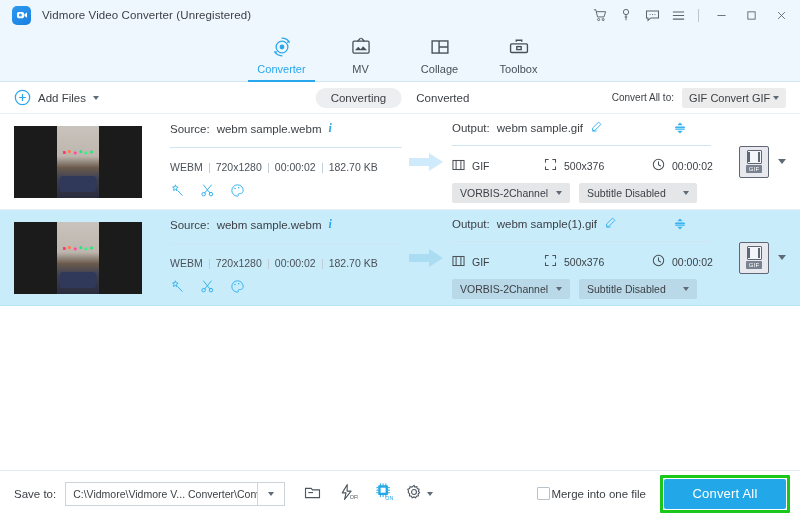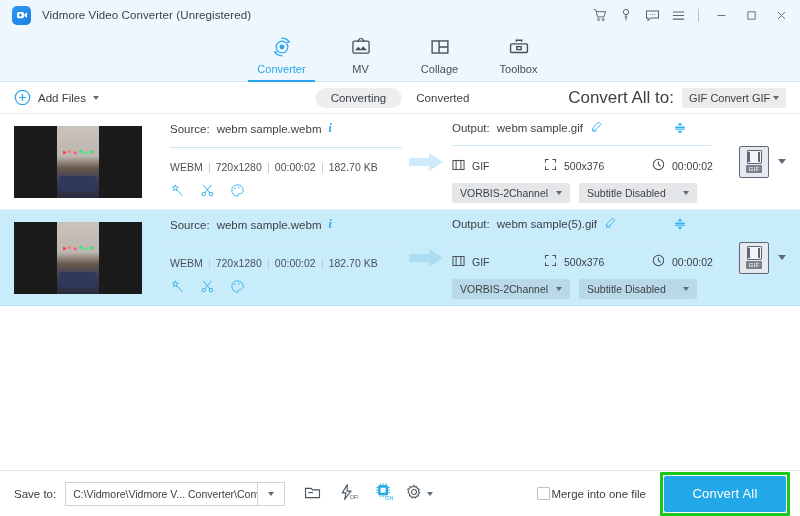--- a/index.html
+++ b/index.html
@@ -112,21 +112,21 @@
   .seg .pill {
     font-size: 11.5px; color: #3b3f44;
     padding: 4px 15px; border-radius: 11px;
   }
   .seg .pill.on { background: #edeef0; }
 
   .convall {
     margin-left: auto;
     display: flex; align-items: center; gap: 8px;
   }
-  .convall .lbl { font-size: 17px; color: #3b3f44; }
+  .convall .lbl { font-size: 10px; color: #3b3f44; }
   .convall .sel {
     width: 104px; height: 20px;
     background: #ececec;
     border-radius: 2px;
     display: flex; align-items: center; justify-content: space-between;
     padding: 0 7px;
     font-size: 11px; color: #3b3f44;
   }
 
   
@@ -272,21 +272,21 @@
   .checkbox {
     width: 13px; height: 13px; border: 1px solid #b8c2ca; background: #fff; border-radius: 1px;
   }
   .merge .lbl { font-size: 11.5px; color: #3b3f44; white-space: nowrap; }
   .convert-highlight {
     border: 3px solid #19c819;
     padding: 1px;
     border-radius: 1px;
   }
   .convert-btn {
-    width: 122px; height: 36px;
+    width: 122px; height: 30px;
     background: #22a7e8;
     color: #fff;
     font-size: 13px;
     display: flex; align-items: center; justify-content: center;
     border-radius: 2px;
     letter-spacing: .2px;
   }
 </style>
 </head>
 <body>
@@ -606,21 +606,21 @@
       <div class="arrow-mid">
         <svg width="36" height="20" viewBox="0 0 36 20">
           <path d="M0 6 h20 V1 L34 10 L20 19 V14 H0 Z" fill="#aadcf2"></path>
         </svg>
       </div>
 
       <div class="outbox">
         <div class="out-top">
           <div class="out-title">
             <span>Output:</span>
-            <span>webm sample(5).gif</span>
+            <span>webm sample(1).gif</span>
             <span>
               <svg width="13" height="13" viewBox="0 0 16 16" fill="none" stroke="#35b2f0" stroke-width="1.2">
                 <path d="M10.6 2.6l2.8 2.8-7.4 7.4H3.2V9.9z"></path>
                 <path d="M3.2 13.6h4.4" stroke-linecap="round"></path>
               </svg>
             </span>
           </div>
           <div class="out-move">
             <svg width="14" height="14" viewBox="0 0 16 16" fill="#35b2f0">
               <path d="M8 1.6l3 3.2H5z"></path>

